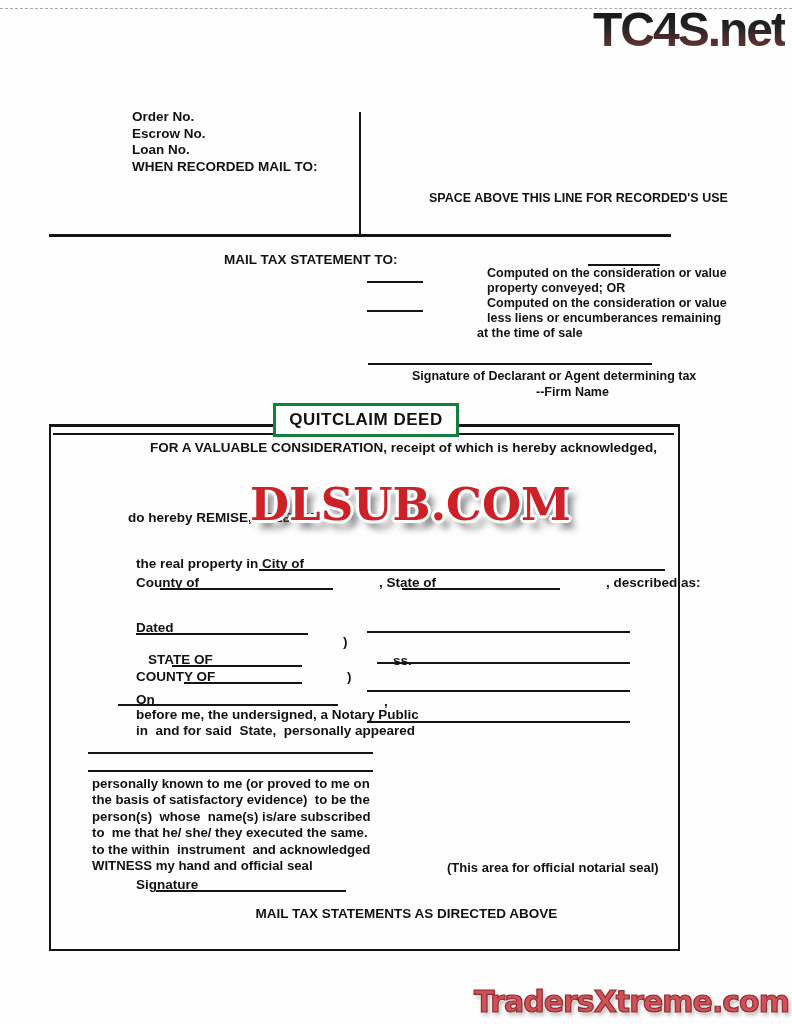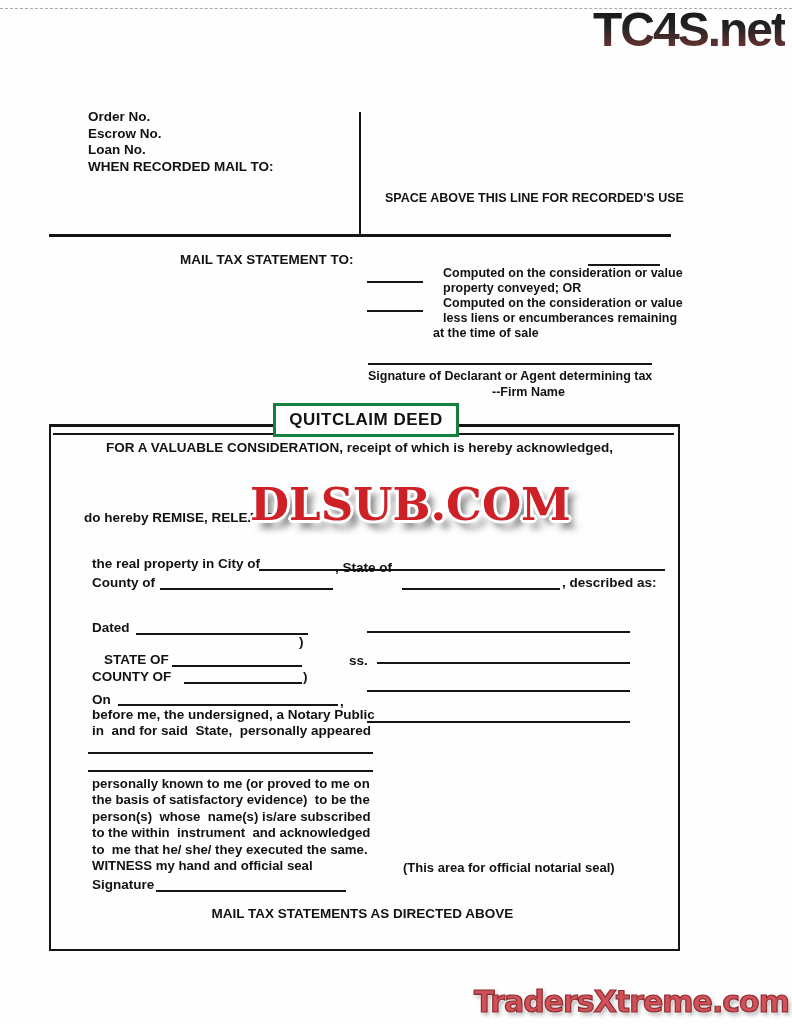--- a/index.html
+++ b/index.html
@@ -1,21 +1,21 @@
 <!DOCTYPE html>
 <html><head>
 <meta charset="utf-8">
 <style>
   html,body{margin:0;padding:0;}
   .page{
     position:relative; width:792px; height:1024px; overflow:hidden;
     background:#fefefe; color:#121212;
     font-family:"Liberation Sans", sans-serif; font-weight:700;
   }
-  .t{ position:absolute; white-space:pre; line-height:1.2; }
+  .t{ position:absolute; white-space:pre; line-height:1.2;margin-left:44px; }
   .hline{ position:absolute; background:#151515; height:2px; }
   .vline{ position:absolute; background:#151515; width:2px; }
   .dotline{ position:absolute; border-top:1px dashed #a8a8a4; height:0; }
 
   .wm-top{
     position:absolute; left:593px; top:2px; font-size:48px; letter-spacing:-2px;
     color:#4a2c28;
     background:linear-gradient(to bottom,#161616 10%,#232323 45%,#5f3130 78%,#8a4a44 100%);
     -webkit-background-clip:text; background-clip:text; -webkit-text-fill-color:transparent;
   }
@@ -90,21 +90,21 @@
   <div class="t fs135" style="left:92px;top:440px;padding-left:14px;">FOR A VALUABLE CONSIDERATION, receipt of which is hereby acknowledged,</div>
 
   <div class="t fs135" style="left:84px;top:510px;">do hereby REMISE, RELEASE</div>
   <div class="wm-mid">DLSUB.COM</div>
 
   <div class="t fs135" style="left:92px;top:556px;">the real property in City of</div>
   <div class="hline" style="left:259px;top:569px;width:406px;"></div>
 
   <div class="t fs135" style="left:92px;top:575px;">County of</div>
   <div class="hline" style="left:160px;top:588px;width:173px;"></div>
-  <div class="t fs135" style="left:335px;top:560px;">, State of</div>
+  <div class="t fs135" style="left:335px;top:575px;">, State of</div>
   <div class="hline" style="left:402px;top:588px;width:158px;"></div>
   <div class="t fs135" style="left:562px;top:575px;">, described as:</div>
 
   <div class="t fs135" style="left:92px;top:620px;">Dated</div>
   <div class="hline" style="left:136px;top:633px;width:172px;"></div>
   <div class="t fs135" style="left:299px;top:634px;">)</div>
   <div class="hline" style="left:367px;top:631px;width:263px;"></div>
 
   <div class="t fs135" style="left:104px;top:652px;">STATE OF</div>
   <div class="hline" style="left:172px;top:665px;width:130px;"></div>
@@ -120,21 +120,21 @@
   <div class="t fs135" style="left:340px;top:694px;">,</div>
   <div class="hline" style="left:367px;top:690px;width:263px;"></div>
 
   <div class="t fs135" style="left:92px;top:707px;">before me, the undersigned, a Notary Public</div>
   <div class="t fs135" style="left:92px;top:723px;">in  and for said  State,  personally appeared</div>
   <div class="hline" style="left:367px;top:721px;width:263px;"></div>
 
   <div class="hline" style="left:88px;top:752px;width:285px;"></div>
   <div class="hline" style="left:88px;top:770px;width:285px;"></div>
 
-  <div class="para"><div>personally known to me (or proved to me on</div><div>the basis of satisfactory evidence)  to be the</div><div>person(s)  whose  name(s) is/are subscribed</div><div>to the within  instrument  and acknowledged</div><div>to  me that he/ she/ they executed the same.</div><div>WITNESS my hand and official seal</div></div>
+  <div class="para"><div>personally known to me (or proved to me on</div><div>the basis of satisfactory evidence)  to be the</div><div>person(s)  whose  name(s) is/are subscribed</div><div>to  me that he/ she/ they executed the same.</div><div>to the within  instrument  and acknowledged</div><div>WITNESS my hand and official seal</div></div>
 
   <div class="t" style="left:403px;top:860px;font-size:13px;">(This area for official notarial seal)</div>
 
   <div class="t fs135" style="left:92px;top:877px;">Signature</div>
   <div class="hline" style="left:156px;top:890px;width:190px;"></div>
 
   <div class="t fs135" style="left:49px;top:906px;width:627px;text-align:center;">MAIL TAX STATEMENTS AS DIRECTED ABOVE</div>
 
   <div class="wm-bottom">TradersXtreme.com</div>
 

